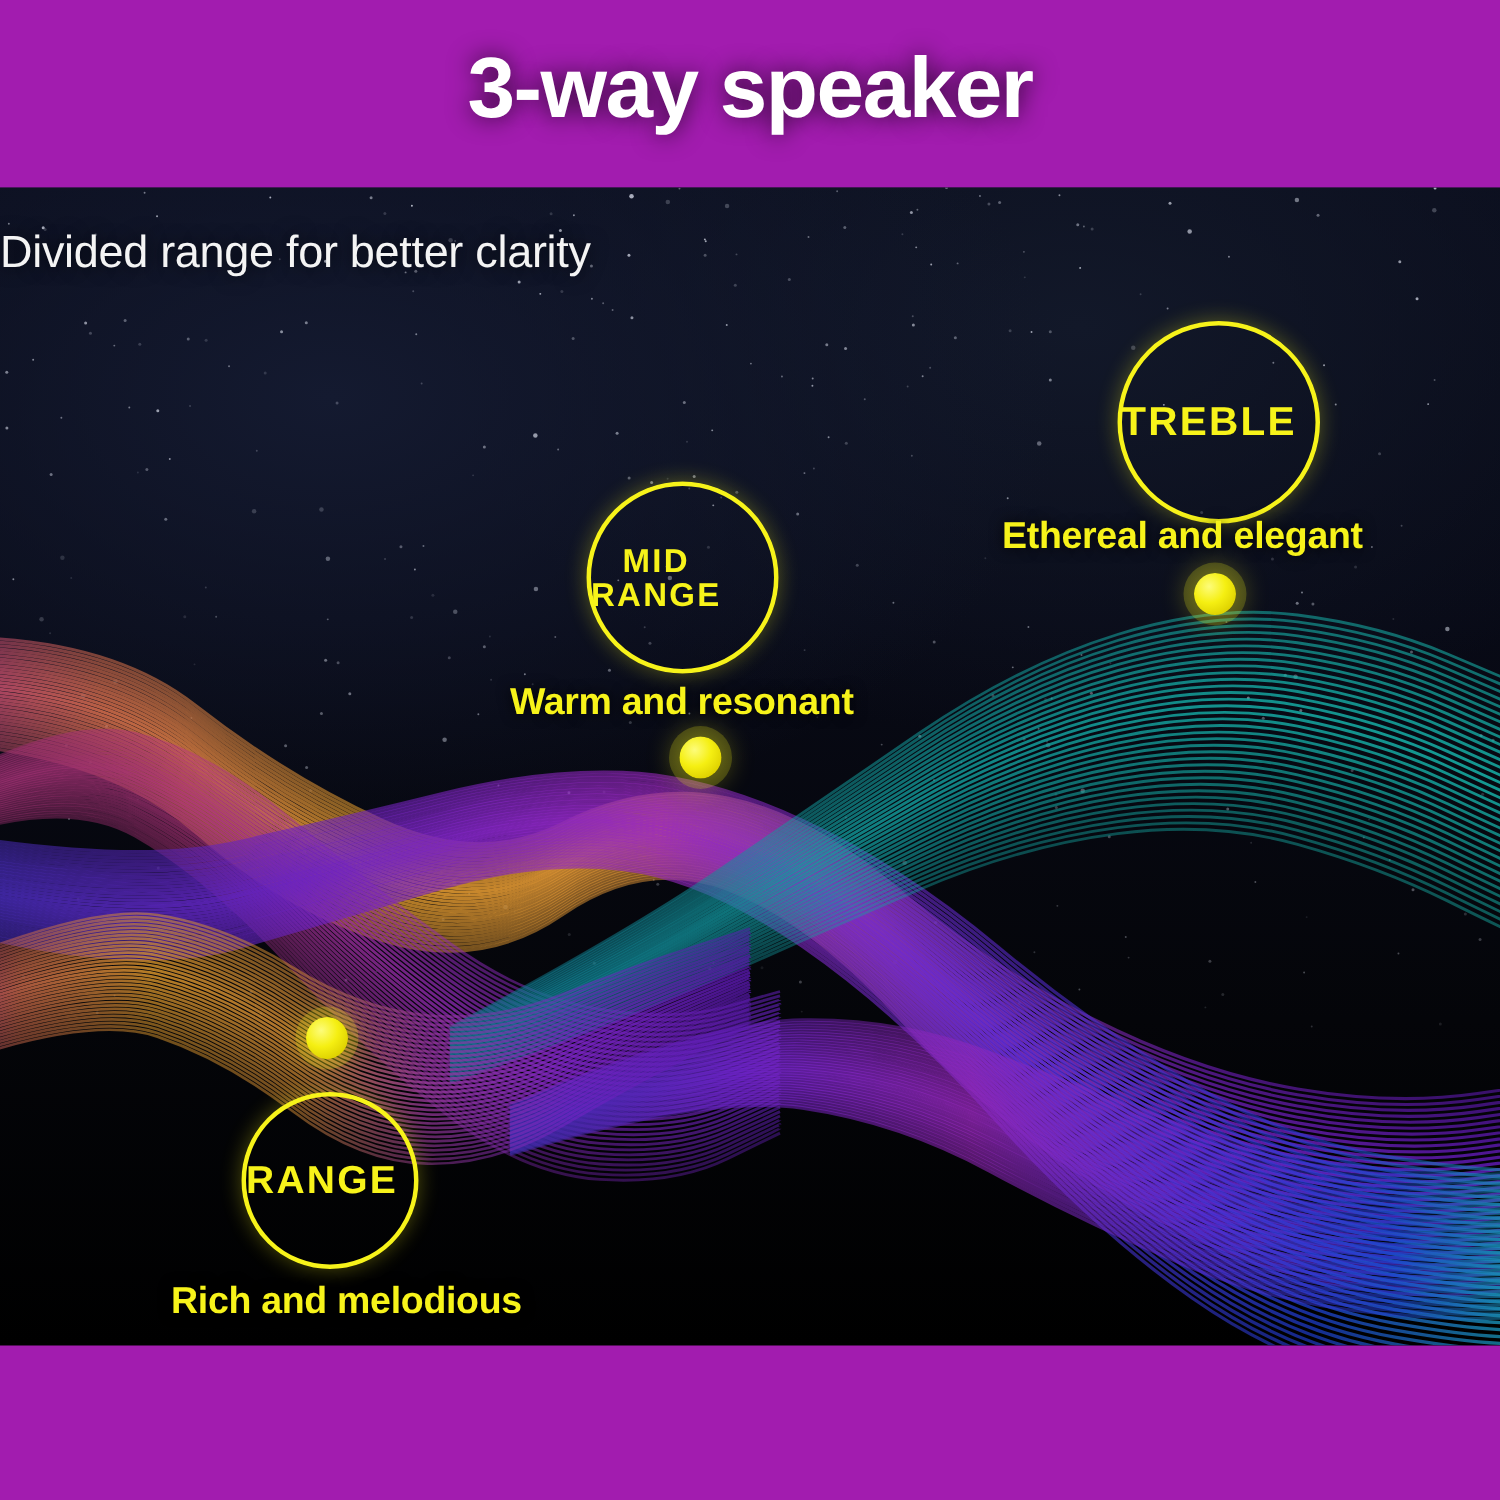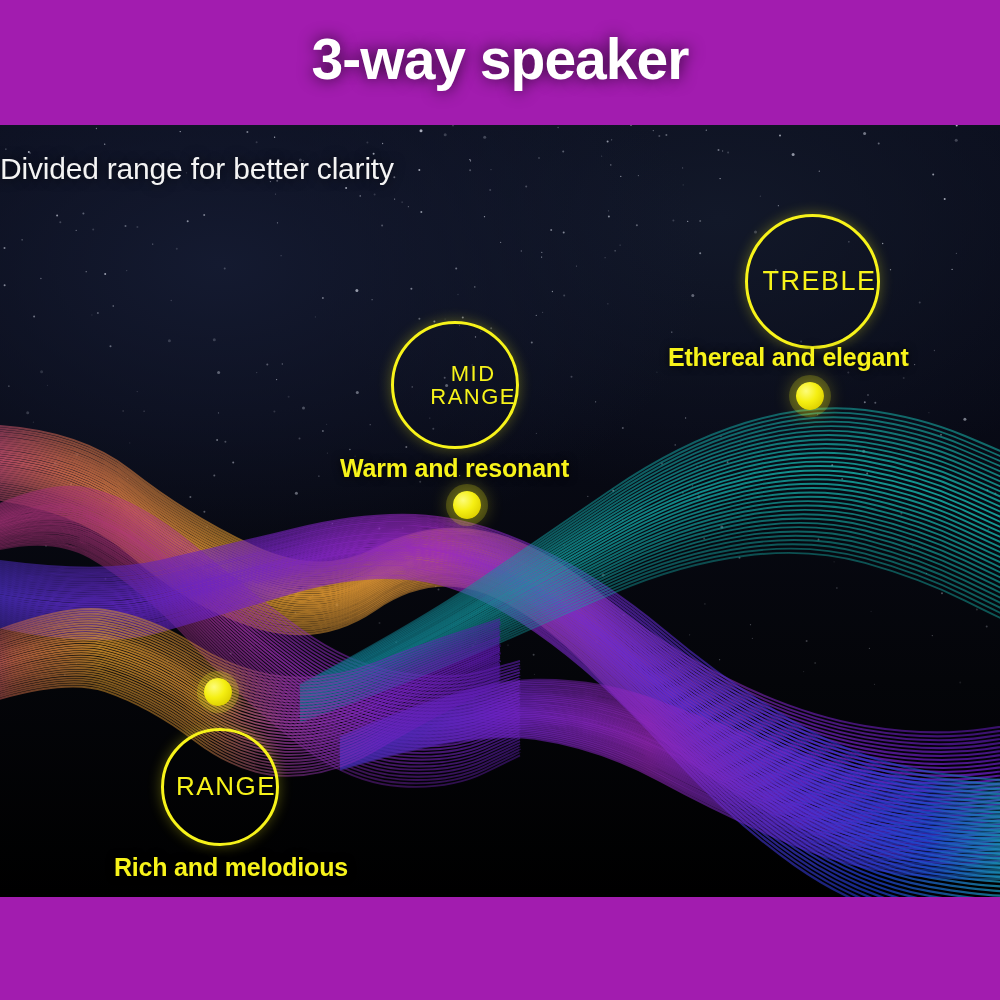--- a/index.html
+++ b/index.html
@@ -55,24 +55,24 @@
     margin-top:48px;
   }
 
   
   .badge {
     position:absolute;
     border:3px solid #f7f31a;
     border-radius:50%;
     display:flex;
     align-items:center;
-    justify-content:flex-end;
+    justify-content:flex-start;
     text-align:center;
     color:#f7f31a;
-    font-weight:normal;
+    font-weight:bold;
     letter-spacing:1.5px;
     box-shadow:0 0 14px rgba(247,243,26,.32);
     line-height:1.06;
   }
   .caption {
     position:absolute;
     color:#f7f31a;
     font-size:25px;
     font-weight:bold;
     letter-spacing:-.2px;

